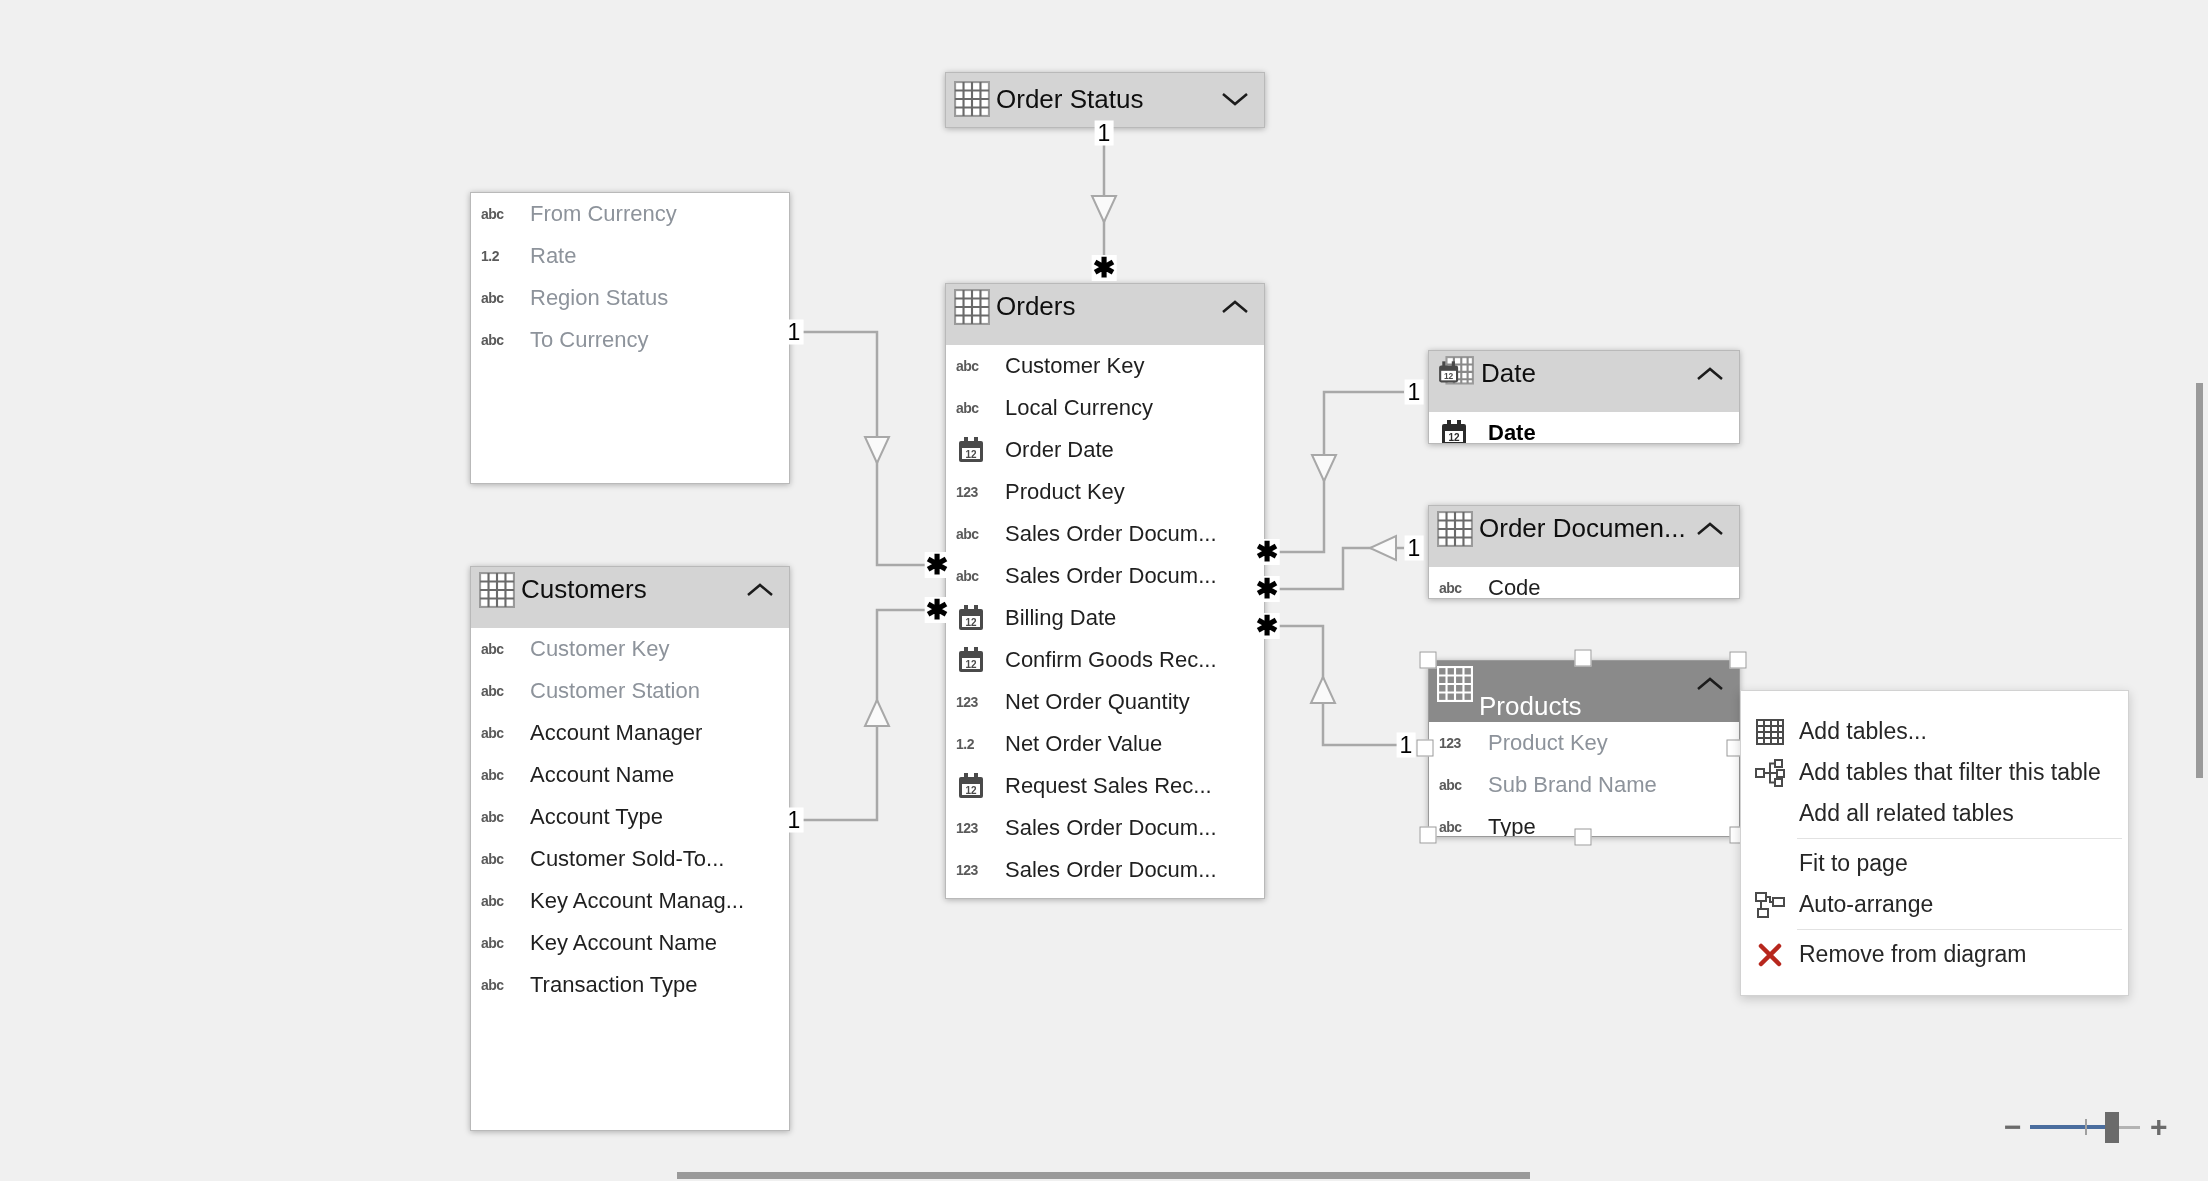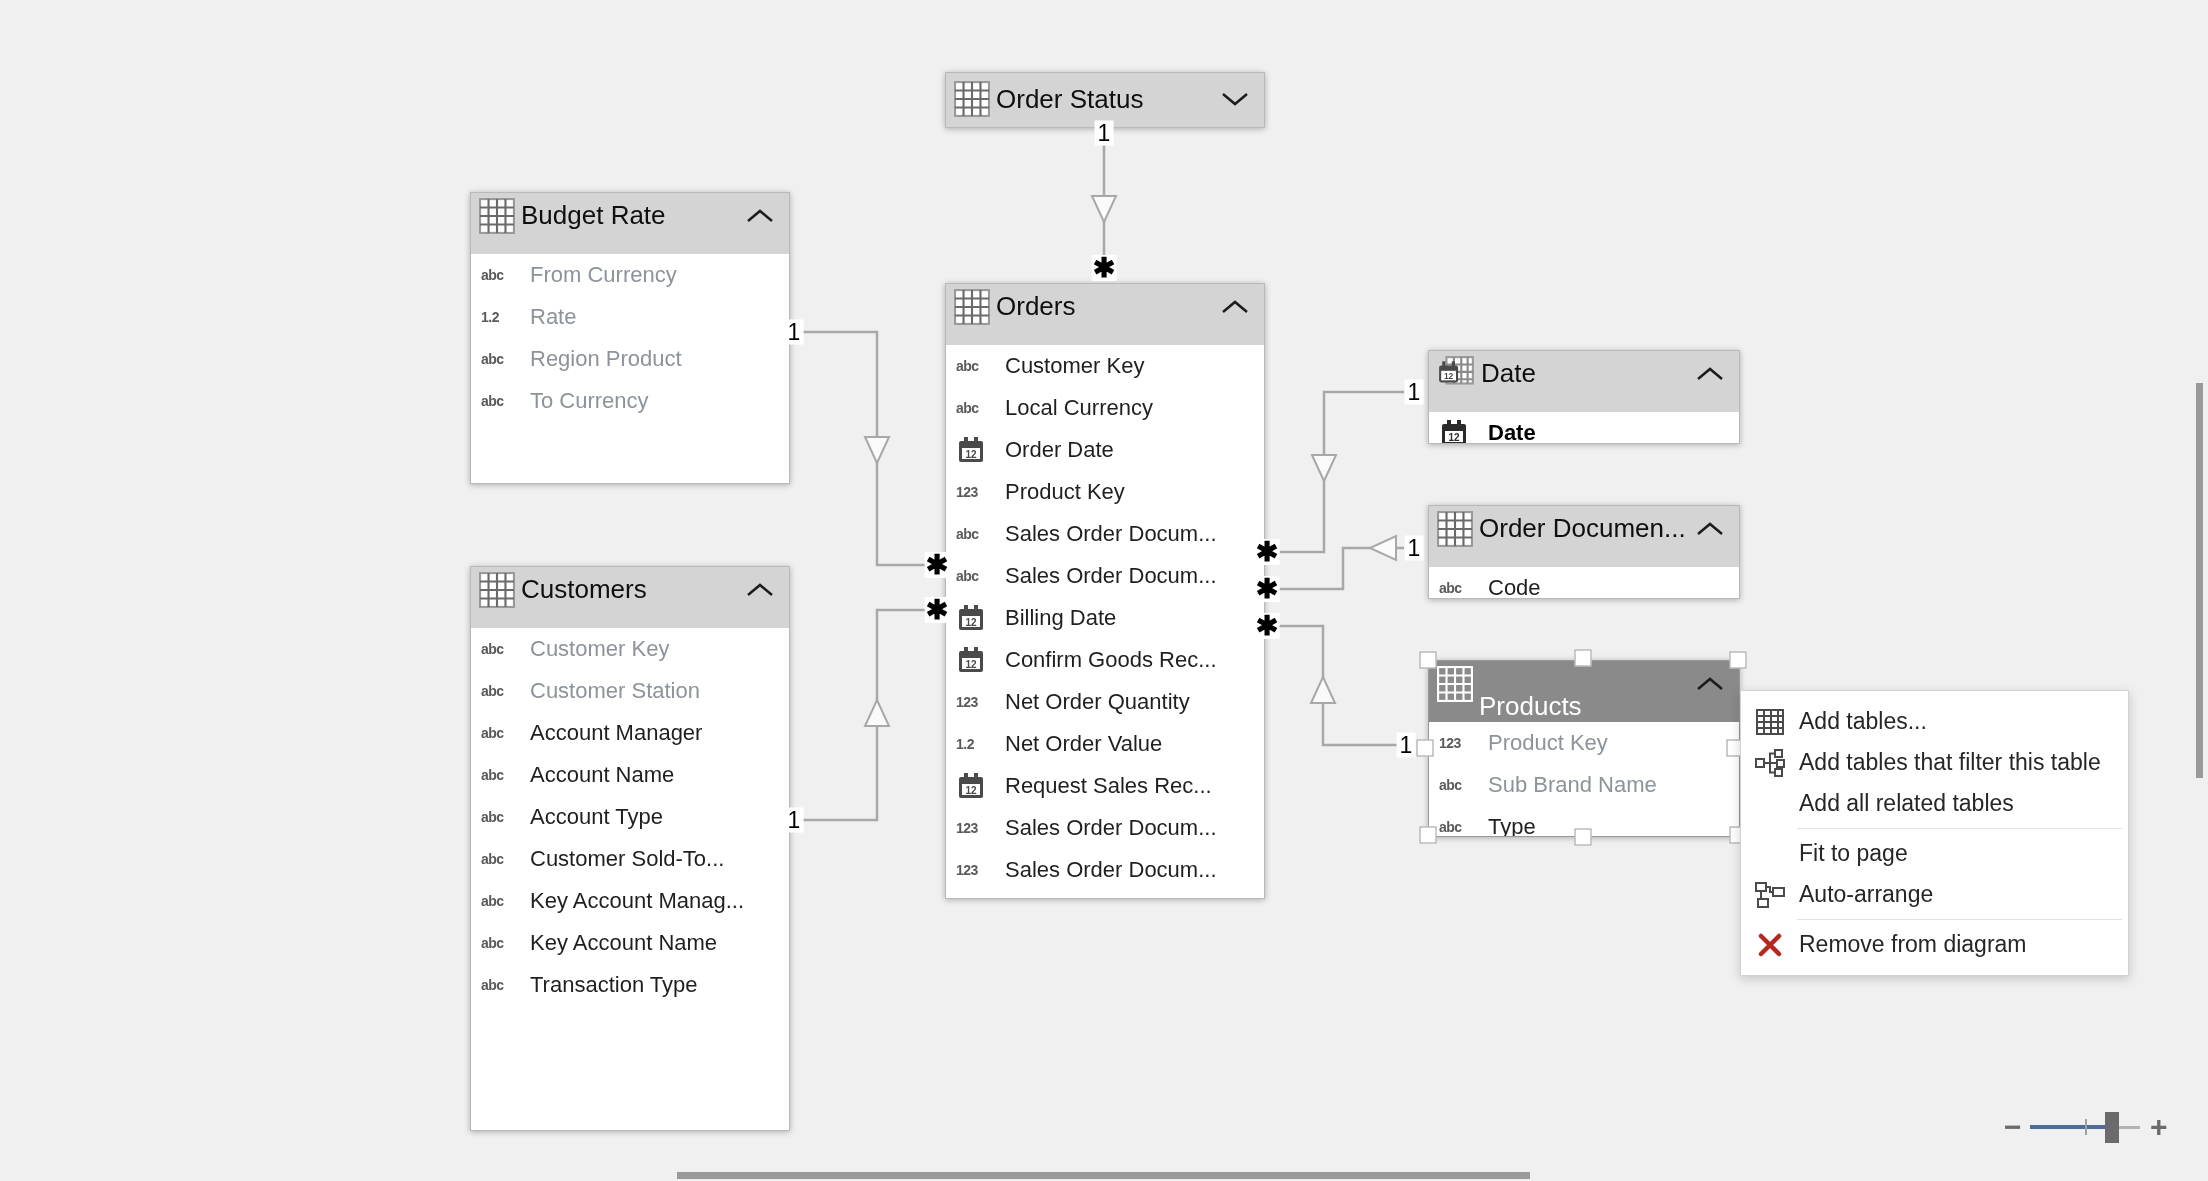--- a/index.html
+++ b/index.html
@@ -36,21 +36,21 @@
              font-size:23px;line-height:25px;padding:0 3px;color:#000;z-index:4;}
   .star-label{font-size:27px;line-height:26px;font-weight:700;padding:0 1px;}
 
   
   .handle{position:absolute;width:15px;height:15px;background:#fff;
           border:1px solid #9a9a9a;transform:translate(-50%,-50%);z-index:6;}
 
   
   .menu{position:absolute;left:1740px;top:690px;width:387px;background:#fff;
         border:1px solid #d2d2d2;box-shadow:0 3px 10px rgba(0,0,0,.18);
-        padding:10px 0;z-index:10;}
+        padding:20px 0;z-index:10;}
   .menu-item{height:41px;display:flex;align-items:center;cursor:pointer;}
   .menu-icon{width:58px;flex:none;display:flex;justify-content:center;align-items:center;}
   .menu-label{font-size:23px;color:#262626;white-space:nowrap;}
   .menu-sep{height:1px;background:#e2e2e2;margin:4px 6px 4px 56px;}
 
   
   .zoomctl{position:absolute;left:2002px;top:1108px;width:175px;height:40px;z-index:8;}
   .zc-minus,.zc-plus{position:absolute;top:0;font-size:30px;font-weight:bold;color:#6b6b6b;
                      line-height:38px;cursor:pointer;}
   .zc-minus{left:2px;}
@@ -102,47 +102,31 @@
       <span class="title">Order Status</span>
       <span class="chev">
         <svg width="30" height="16" viewBox="0 0 30 16">
             <polyline points="3,3 15,13 27,3" fill="none" stroke="#1c1c1c" stroke-width="2.5"></polyline>
           </svg>
       </span>
     </div>
   </div>
 
   <div class="card" style="left:470px;top:192px;width:318px;height:290px;">
-    <div class="card-header">
-      <span class="hicon">
-        <svg width="36" height="36" viewBox="0 0 34 34">
-            <rect x="1" y="1" width="32" height="32" fill="#fff" stroke="#9a9a9a" stroke-width="2"></rect>
-            <g stroke="#6a6a6a" stroke-width="2">
-              <path d="M1 9 H33 M1 17 H33 M1 25 H33 M9 1 V33 M17 1 V33 M25 1 V33"></path>
-            </g>
-          </svg>
-      </span>
-      <span class="title">Budget Rate</span>
-      <span class="chev">
-        <svg width="30" height="16" viewBox="0 0 30 16">
-            <polyline points="3,13 15,3 27,13" fill="none" stroke="#1c1c1c" stroke-width="2.5"></polyline>
-          </svg>
-      </span>
-    </div>
     <div class="row">
         <span class="ticon">abc</span>
         <span class="fname dim">From Currency</span>
       </div>
     <div class="row">
         <span class="ticon">1.2</span>
         <span class="fname dim">Rate</span>
       </div>
     <div class="row">
         <span class="ticon">abc</span>
-        <span class="fname dim">Region Product</span>
+        <span class="fname dim">Region Status</span>
       </div>
     <div class="row">
         <span class="ticon">abc</span>
         <span class="fname dim">To Currency</span>
       </div>
   </div>
 
   <div class="card" style="left:470px;top:540px;width:318px;height:563px;margin-top:26px;">
     <div class="card-header">
       <span class="hicon">

